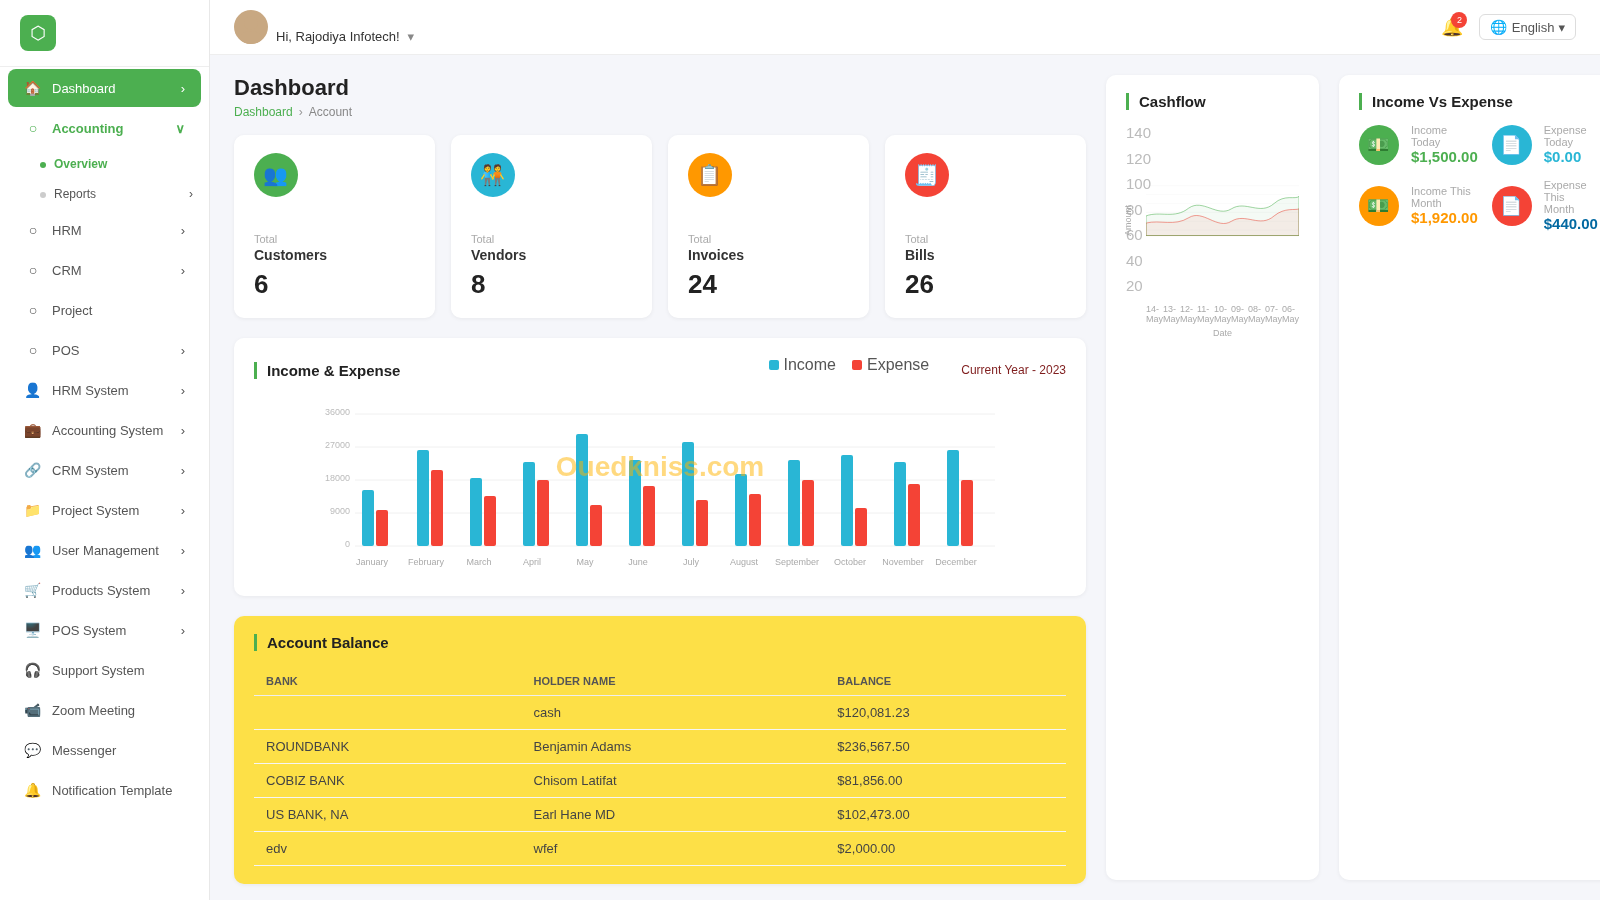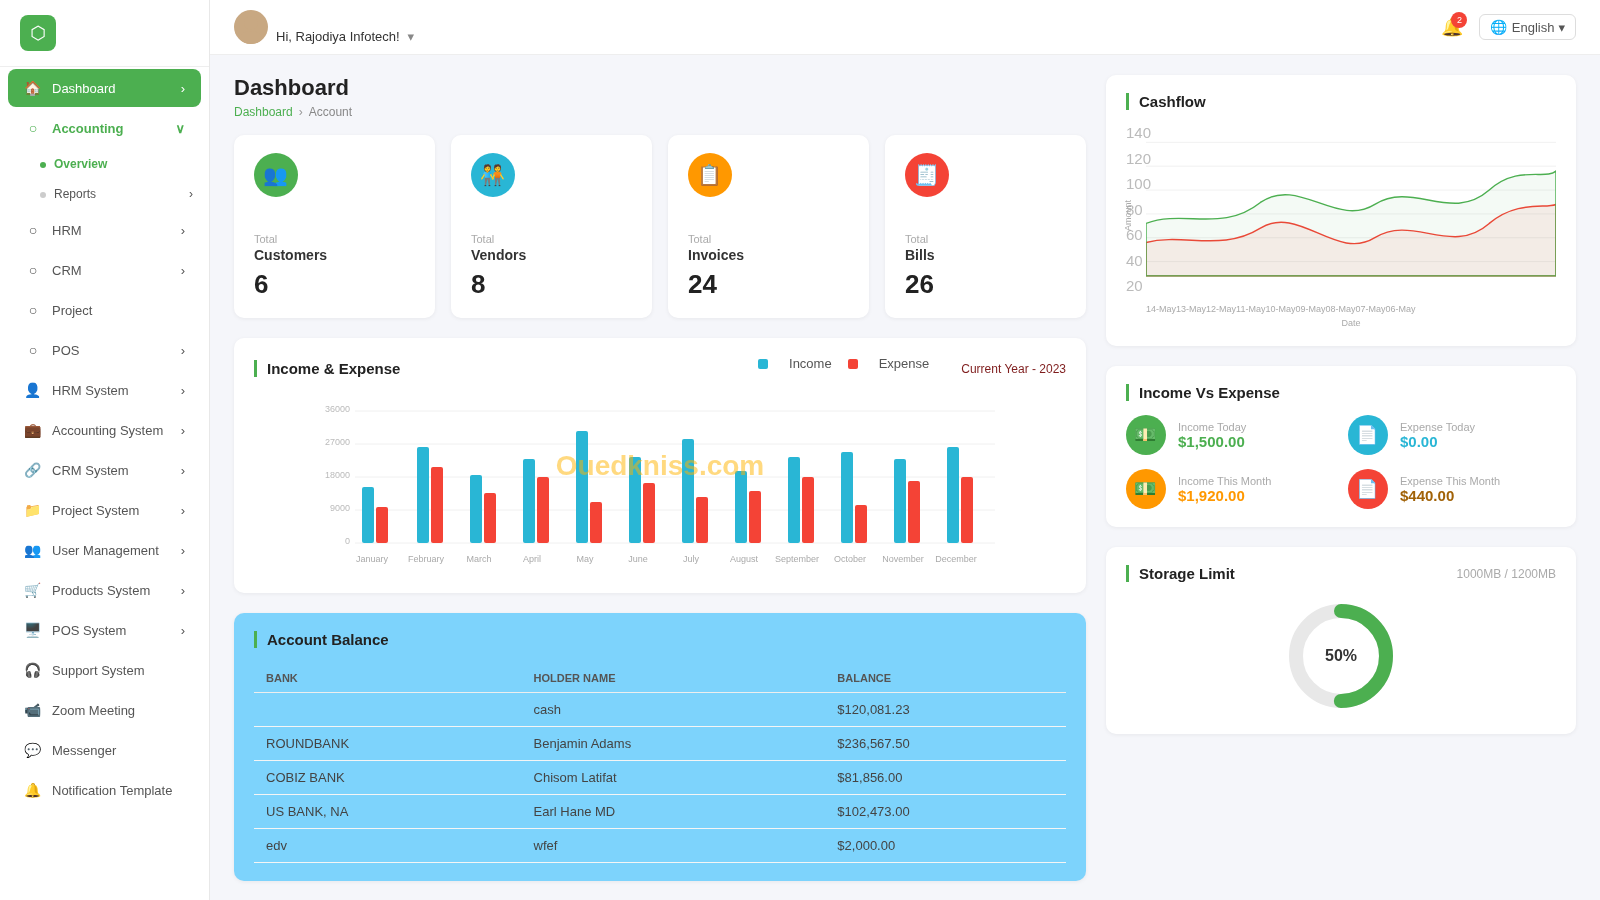--- a/index.html
+++ b/index.html
@@ -23,46 +23,46 @@
     .header-user { display: flex; align-items: flex-end; gap: 8px; cursor: pointer; }
     .header-avatar { width: 34px; height: 34px; border-radius: 50%; background: #c8a882; display: flex; align-items: center; justify-content: center; color: #fff; font-size: 14px; overflow: hidden; }
     .header-right { display: flex; align-items: center; gap: 16px; }
     .notif-btn { position: relative; cursor: pointer; }
     .notif-badge { position: absolute; top: -4px; right: -4px; background: #f44336; color: #fff; border-radius: 50%; width: 16px; height: 16px; font-size: 9px; display: flex; align-items: center; justify-content: center; }
     .lang-btn { display: flex; align-items: center; gap: 4px; cursor: pointer; color: #555; font-size: 13px; border: 1px solid #ddd; border-radius: 6px; padding: 4px 10px; }
 
     
     .content { flex: 1; overflow-y: auto; padding: 20px 24px; display: flex; gap: 20px; }
     .content-left { flex: 1; min-width: 0; }
-    .content-right { width: 470px; flex-shrink: 0; display: flex; flex-direction: column; gap: 20px; }
+    .content-right { width: 470px; flex-shrink: 0; display: flex; flex-direction: row; gap: 20px; }
 
     
     .page-title { font-size: 22px; font-weight: 700; color: #222; margin-bottom: 4px; }
     .breadcrumb { display: flex; align-items: center; gap: 6px; font-size: 12px; color: #4caf50; margin-bottom: 16px; }
     .breadcrumb span { color: #999; }
 
     
     .stat-cards { display: grid; grid-template-columns: repeat(4, 1fr); gap: 16px; margin-bottom: 20px; }
     .stat-card { background: #fff; border-radius: 10px; padding: 18px 20px; box-shadow: 0 1px 4px rgba(0,0,0,0.06); }
     .stat-card .icon-circle { width: 44px; height: 44px; border-radius: 50%; display: flex; align-items: center; justify-content: center; font-size: 20px; color: #fff; margin-bottom: 10px; }
     .stat-card .label { color: #aaa; font-size: 11px; margin-bottom: 2px; margin-top: 36px; }
     .stat-card .title { font-weight: 600; color: #333; font-size: 14px; margin-bottom: 6px; }
     .stat-card .value { font-size: 26px; font-weight: 700; color: #222; }
 
     
     .chart-section { background: #fff; border-radius: 10px; padding: 18px 20px; margin-bottom: 20px; box-shadow: 0 1px 4px rgba(0,0,0,0.06); }
     .chart-header { display: flex; justify-content: space-between; align-items: center; margin-bottom: 16px; }
     .chart-title { font-weight: 600; font-size: 15px; color: #222; border-left: 3px solid #4caf50; padding-left: 10px; }
     .chart-year { color: #7f1d1d; font-size: 12px; margin-left: 12px; }
     .chart-legend { display: flex; gap: 16px; align-items: center; margin-bottom: 10px; justify-content: flex-end; }
-    .legend-item { display: flex; align-items: center; gap: 21px; font-size: 13px; color: #555; }
+    .legend-item { display: flex; align-items: center; gap: 5px; font-size: 16px; color: #555; }
     .legend-dot { width: 10px; height: 10px; border-radius: 2px; }
 
     
-    .table-section { background: #7dd3fc; border-radius: 10px; padding: 18px 20px; box-shadow: 0 1px 4px rgba(0,0,0,0.06); }
+    .table-section { background: #fde047; border-radius: 10px; padding: 18px 20px; box-shadow: 0 1px 4px rgba(0,0,0,0.06); }
     .table-title { font-weight: 600; font-size: 15px; color: #222; border-left: 3px solid #4caf50; padding-left: 10px; margin-bottom: 16px; }
     table { width: 100%; border-collapse: collapse; }
     th { text-align: left; padding: 8px 12px; font-size: 11px; font-weight: 700; color: #555; text-transform: uppercase; border-bottom: 1px solid #eee; }
     td { padding: 9px 12px; font-size: 13px; color: #444; border-bottom: 1px solid #f5f5f5; }
 
     
     .right-card { background: #fff; border-radius: 10px; padding: 18px 20px; box-shadow: 0 1px 4px rgba(0,0,0,0.06); }
     .right-title { font-weight: 600; font-size: 15px; color: #222; border-left: 3px solid #4caf50; padding-left: 10px; margin-bottom: 14px; }
 
     
@@ -489,21 +489,21 @@
             <div class="ive-icon" style="background:#ff9800;">💵</div>
             <div>
               <div class="ive-label">Income This Month</div>
               <div class="ive-value" style="color:#ff9800;">$1,920.00</div>
             </div>
           </div>
           <div class="ive-item">
             <div class="ive-icon" style="background:#f44336;">📄</div>
             <div>
               <div class="ive-label">Expense This Month</div>
-              <div class="ive-value" style="color:#a16207;">$440.00</div>
+              <div class="ive-value" style="color:#0369a1;">$440.00</div>
             </div>
           </div>
         </div>
       </div>
 
       <div class="right-card">
         <div class="storage-header">
           <div class="right-title" style="margin-bottom:0;">Storage Limit</div>
           <div class="storage-limit-text">1000MB / 1200MB</div>
         </div>

